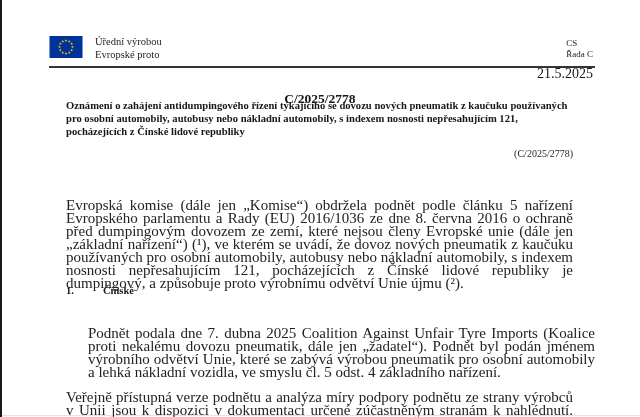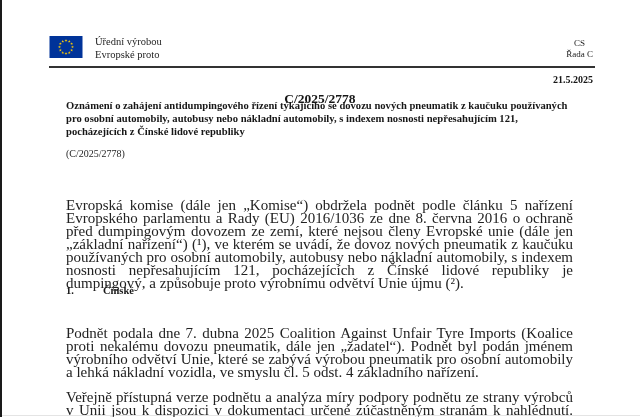--- a/index.html
+++ b/index.html
@@ -25,59 +25,59 @@
     position: absolute; left: 49px; top: 36px;
     width: 34px; height: 22px; display: block;
   }
   .pub-title {
     position: absolute; left: 95px; top: 36px;
     font-size: 10.5px; line-height: 12.5px;
     color: #232323;
   }
   .edition {
     position: absolute; right: 47px; top: 38px;
-    text-align: center;
+    text-align: left;
     font-size: 9px; line-height: 10.5px;
     color: #232323;
   }
   .header-rule {
     position: absolute; left: 49px; right: 45px; top: 66px;
     height: 2px; background: #333333;
   }
   .docnum {
     position: absolute; left: 0; right: 0; top: 72px;
     text-align: center;
     font-weight: bold; font-size: 13.5px;
     color: #171717;
     margin-top: 19px;
   }
   .pub-date {
-    position: absolute; right: 47px; top: 74px;
-    font-weight: bold; font-size: 10px;
+    position: absolute; right: 47px; top: 66px;
+    font-weight: normal; font-size: 14px;
     color: #171717;
   }
   .notice-title {
     position: absolute; left: 66px; width: 507px; top: 99px;
     text-align: left;
     font-weight: bold; font-size: 10.6px; line-height: 13px;
     color: #171717;
   }
   .notice-ref {
     position: absolute; left: 66px; width: 507px; top: 148px;
-    text-align: left;
+    text-align: right;
     font-size: 10px;
   }
   .body-para {
     position: absolute; left: 66px; width: 507px;
     text-align: justify;
     font-size: 15px; line-height: 13px;
     color: #222222;
   }
   .para-intro { top: 184px; }
-  .para-s1-a  { top: 312px; }
+  .para-s1-a  { top: 312px; margin-left: 22px; }
   .para-s1-b  { top: 376px; }
   .section-heading {
     position: absolute; left: 66px; top: 285px;
     font-weight: bold; font-size: 10.5px;
     display: flex;
     color: #171717;
   }
   .section-heading .num { width: 37px; }
 </style>
 </head>

